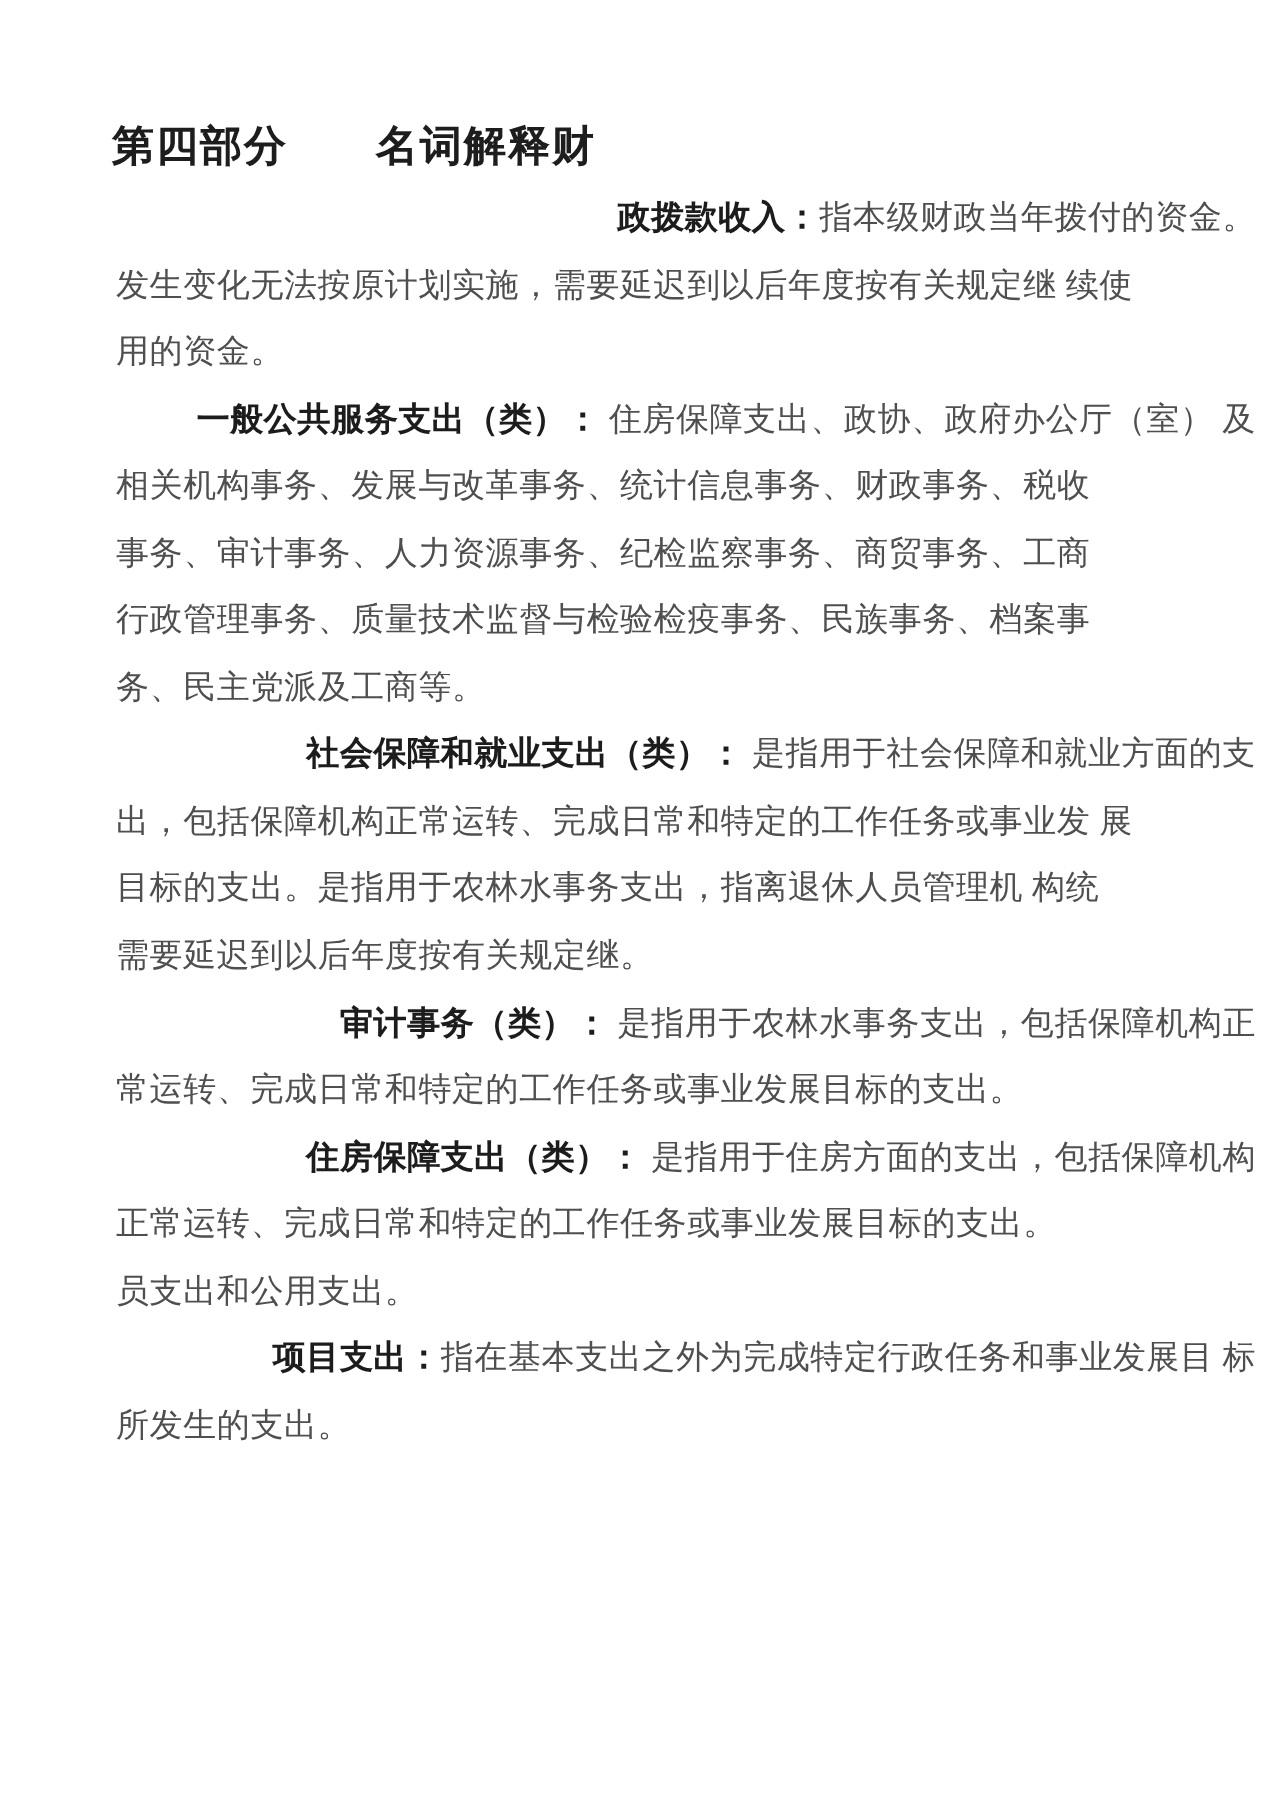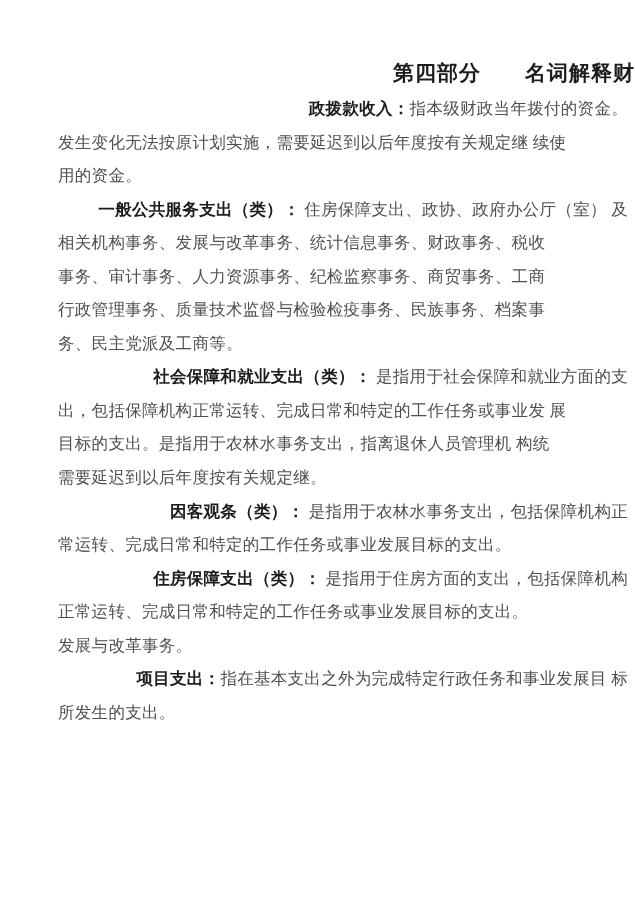--- a/index.html
+++ b/index.html
@@ -5,21 +5,21 @@
   html,body{margin:0;padding:0;}
   body{
     width:635px;height:898px;background:#ffffff;
     font-family:"Liberation Serif","DejaVu Serif",serif;
   }
   .page{
     position:relative;width:635px;height:898px;background:#ffffff;overflow:hidden;
   }
   .doc-title{
     position:absolute;top:60px;left:0;width:635px;box-sizing:border-box;
-    padding-left:56px;text-align:right;
+    padding-left:56px;text-align:left;
     font-weight:bold;font-size:21px;line-height:27px;letter-spacing:1px;
     color:#1d1d1d;white-space:pre;
   }
   .lines{
     position:absolute;left:58px;top:92px;width:570px;
   }
   .ln{
     height:33.55px;line-height:33.55px;
     font-size:16.5px;letter-spacing:0.3px;
     color:#4f4f4f;white-space:pre;
@@ -40,22 +40,22 @@
     <div class="ln"><b></b><span>用的资金。</span></div>
     <div class="ln ind"><b>一般公共服务支出（类）：</b><span> 住房保障支出、政协、政府办公厅（室） 及</span></div>
     <div class="ln"><b></b><span>相关机构事务、发展与改革事务、统计信息事务、财政事务、税收</span></div>
     <div class="ln"><b></b><span>事务、审计事务、人力资源事务、纪检监察事务、商贸事务、工商</span></div>
     <div class="ln"><b></b><span>行政管理事务、质量技术监督与检验检疫事务、民族事务、档案事</span></div>
     <div class="ln"><b></b><span>务、民主党派及工商等。</span></div>
     <div class="ln ind"><b>社会保障和就业支出（类）：</b><span> 是指用于社会保障和就业方面的支</span></div>
     <div class="ln"><b></b><span>出，包括保障机构正常运转、完成日常和特定的工作任务或事业发 展</span></div>
     <div class="ln"><b></b><span>目标的支出。是指用于农林水事务支出，指离退休人员管理机 构统</span></div>
     <div class="ln"><b></b><span>需要延迟到以后年度按有关规定继。</span></div>
-    <div class="ln ind"><b>因客观条（类）：</b><span> 是指用于农林水事务支出，包括保障机构正</span></div>
+    <div class="ln ind"><b>审计事务（类）：</b><span> 是指用于农林水事务支出，包括保障机构正</span></div>
     <div class="ln"><b></b><span>常运转、完成日常和特定的工作任务或事业发展目标的支出。</span></div>
     <div class="ln ind"><b>住房保障支出（类）：</b><span> 是指用于住房方面的支出，包括保障机构</span></div>
     <div class="ln"><b></b><span>正常运转、完成日常和特定的工作任务或事业发展目标的支出。</span></div>
-    <div class="ln"><b></b><span>发展与改革事务。</span></div>
+    <div class="ln"><b></b><span>员支出和公用支出。</span></div>
     <div class="ln ind"><b>项目支出：</b><span>指在基本支出之外为完成特定行政任务和事业发展目 标</span></div>
     <div class="ln"><b></b><span>所发生的支出。</span></div>
   </div>
 
 </div>
 
 </body></html>

